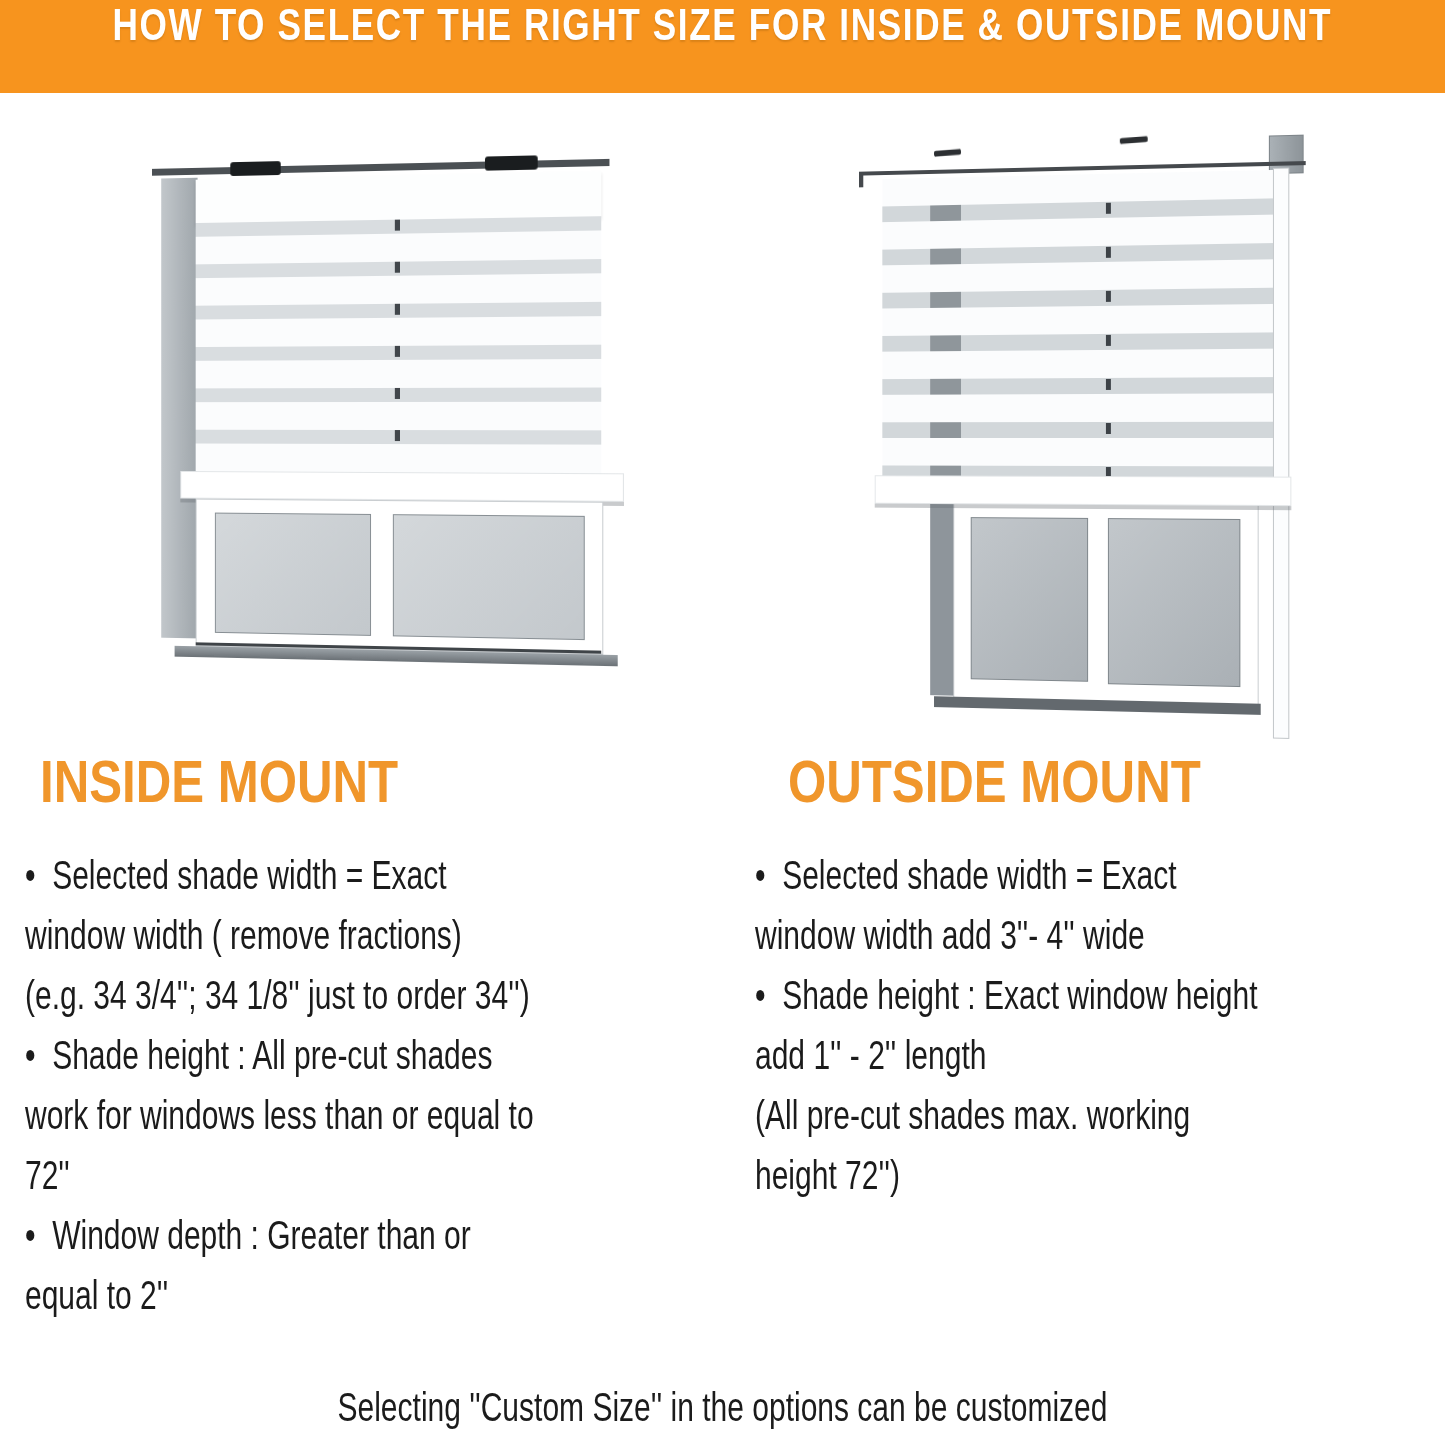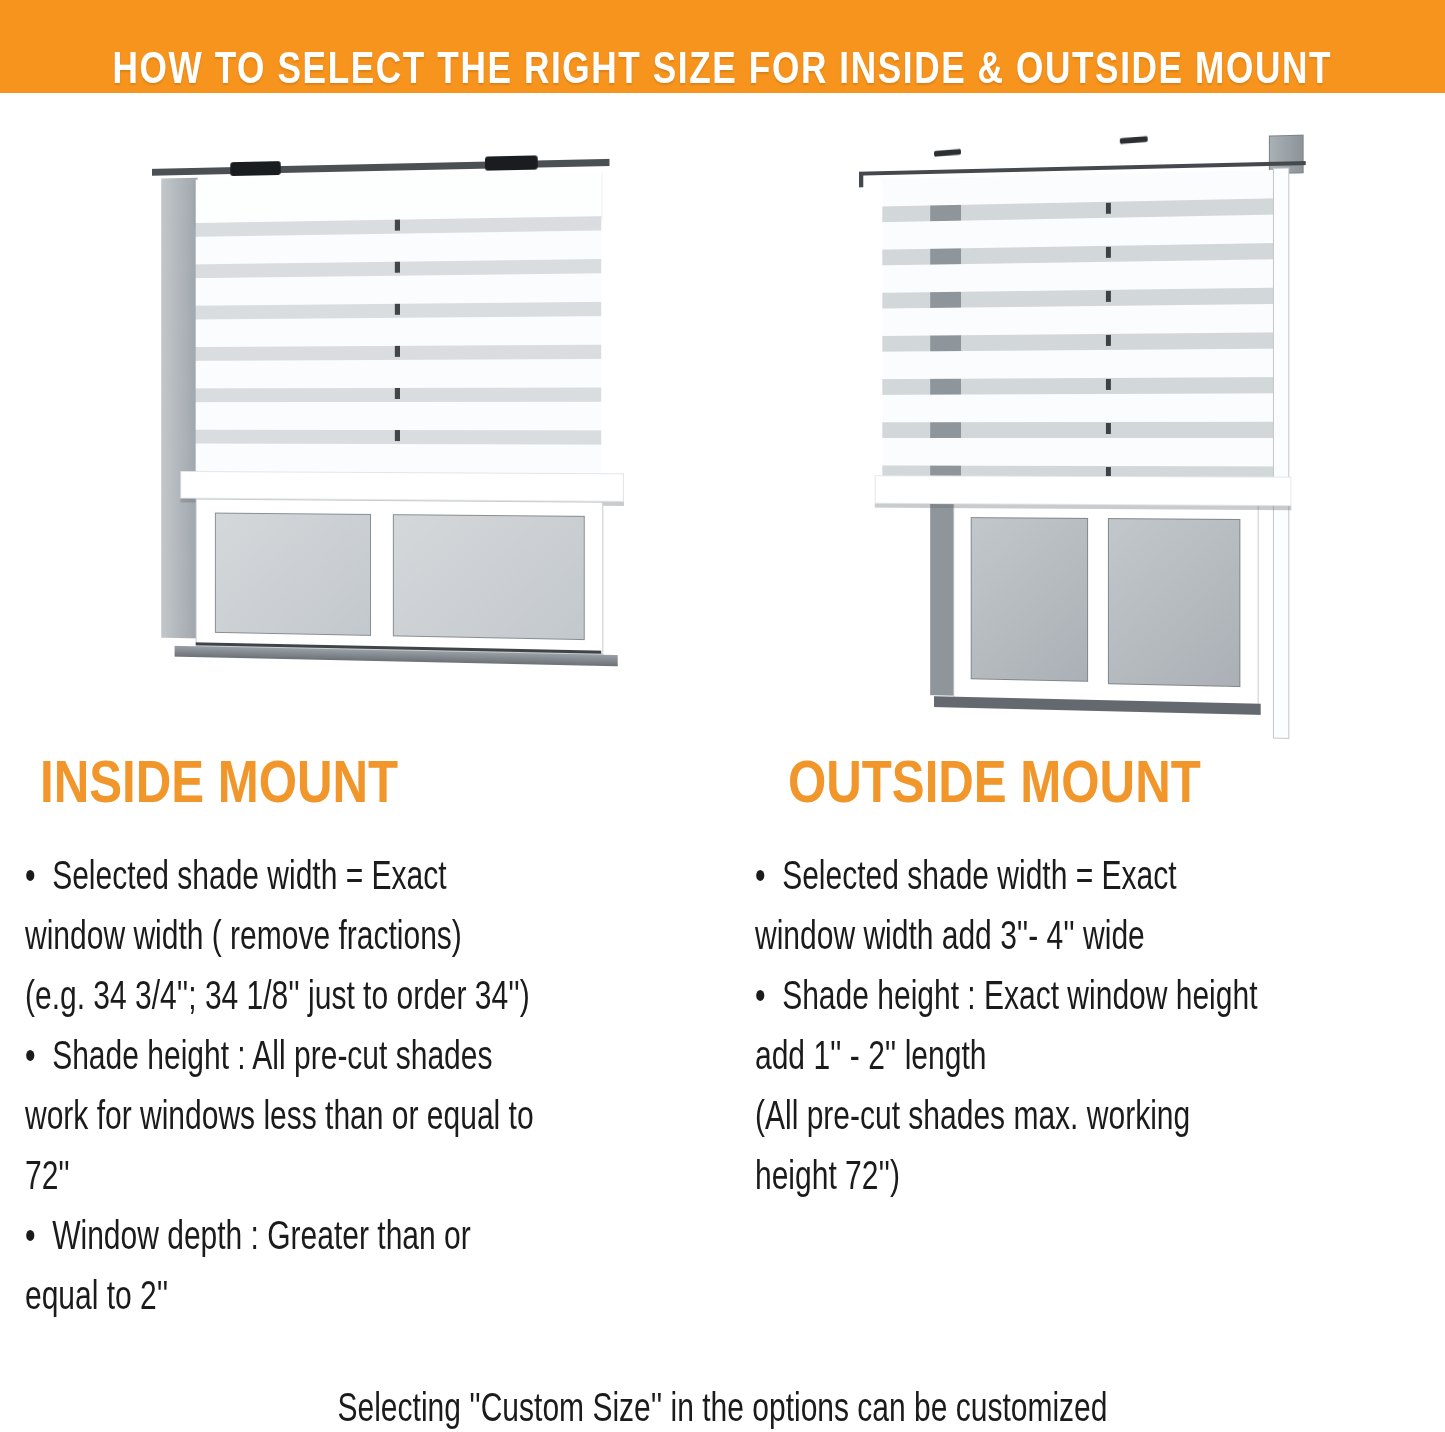--- a/index.html
+++ b/index.html
@@ -8,21 +8,21 @@
     background:#ffffff;
     font-family:"Liberation Sans", sans-serif;
     position:relative;
     overflow:hidden;
   }
 
   
   .banner {
     position:absolute; left:0; top:0; width:1445px; height:93px;
     background:#F7941E;
-    display:flex; align-items:flex-end; justify-content:center;
+    display:flex; align-items:flex-start; justify-content:center;
   }
   .banner-title {
     color:#ffffff; font-weight:bold; font-size:44px; letter-spacing:2px;
     white-space:nowrap;
     transform:scaleX(0.80); transform-origin:50% 50%;
     text-shadow:0 2px 2px rgba(120,70,0,0.22);
   }
 
   
   .illus { position:absolute; }

